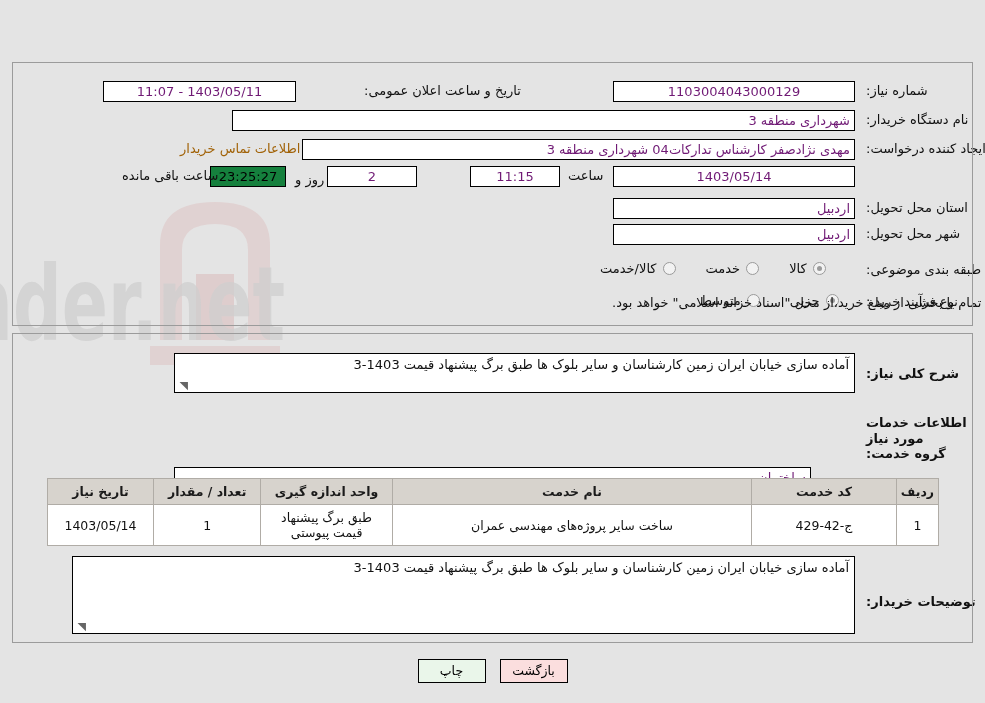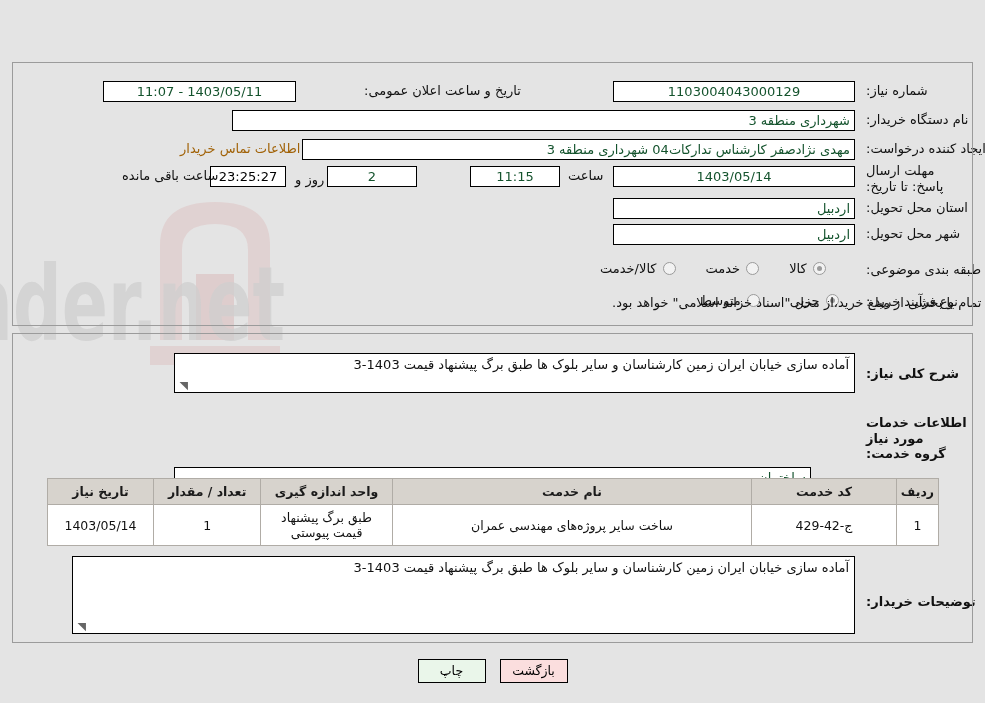--- a/index.html
+++ b/index.html
@@ -67,30 +67,30 @@
     font-size: 13px;
     color: #111;
     line-height: 1.25;
   }
   .fld {
     border: 1px solid #000;
     background: #ffffff;
     height: 21px;
     line-height: 19px;
     font-size: 13px;
-    color: #14532d;
+    color: #701a75;
     padding: 0 4px;
     overflow: hidden;
     white-space: nowrap;
   }
   .fld.c { text-align: center; }
   .fld.r { text-align: right; }
   .timer {
     border: 1px solid #000;
-    background: #ffffff;
+    background: #15803d;
     height: 21px; line-height: 19px;
     font-size: 13px; text-align: center;
     padding: 0 4px;
   }
   .lnk { color: #a16207; font-size: 13px; cursor: pointer; }
   .small-txt { font-size: 13px; color: #111; }
 
   
   .radio {
     width: 13px; height: 13px;
@@ -223,21 +223,20 @@
     <span class="lbl">نام دستگاه خریدار:</span>
   </div>
   <div class="fld r" style="position:absolute; left:232px; top:110px; width:623px;">شهرداری منطقه 3</div>
 
   <div class="row" style="left:866px; top:141px;">
     <span class="lbl">ایجاد کننده درخواست:</span>
   </div>
   <div class="fld r" style="position:absolute; left:302px; top:139px; width:553px;">مهدی نژادصفر کارشناس تدارکات04 شهرداری منطقه 3</div>
   <div class="lnk" style="position:absolute; left:180px; top:141px;">اطلاعات تماس خریدار</div>
 
-  <div class="lbl" style="position:absolute; left:866px; top:163px; width:100px;">مهلت ارسال پاسخ: تا تاریخ:</div>
   <div class="fld c" style="position:absolute; left:613px; top:166px; width:242px;">1403/05/14</div>
   <div class="small-txt" style="position:absolute; left:568px; top:168px;">ساعت</div>
   <div class="fld c" style="position:absolute; left:470px; top:166px; width:90px;">11:15</div>
   <div class="fld c" style="position:absolute; left:327px; top:166px; width:90px;">2</div>
   <div class="small-txt" style="position:absolute; left:295px; top:172px;">روز و</div>
   <div class="timer" style="position:absolute; left:210px; top:166px; width:76px;">23:25:27</div>
   <div class="small-txt" style="position:absolute; left:122px; top:168px;">ساعت باقی مانده</div>
 
   <div class="row" style="left:866px; top:200px;">
     <span class="lbl">استان محل تحویل:</span>

